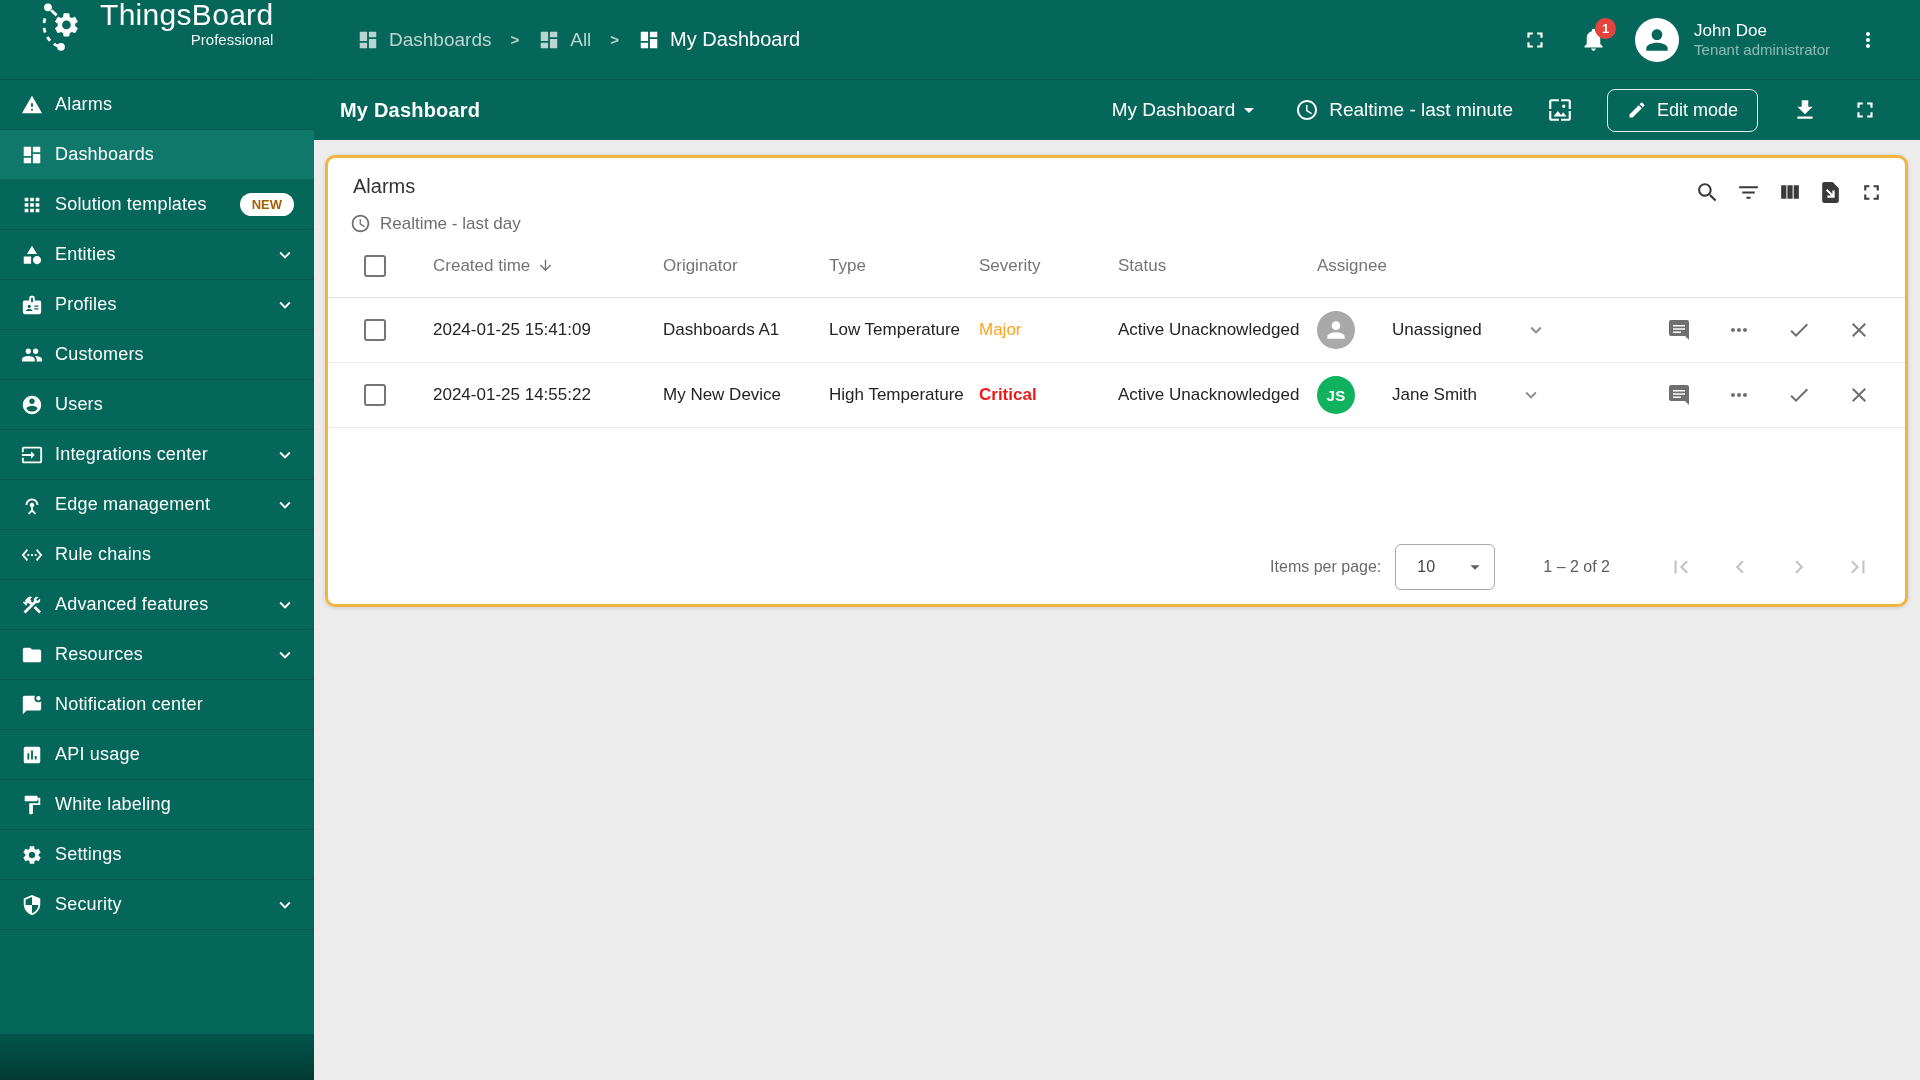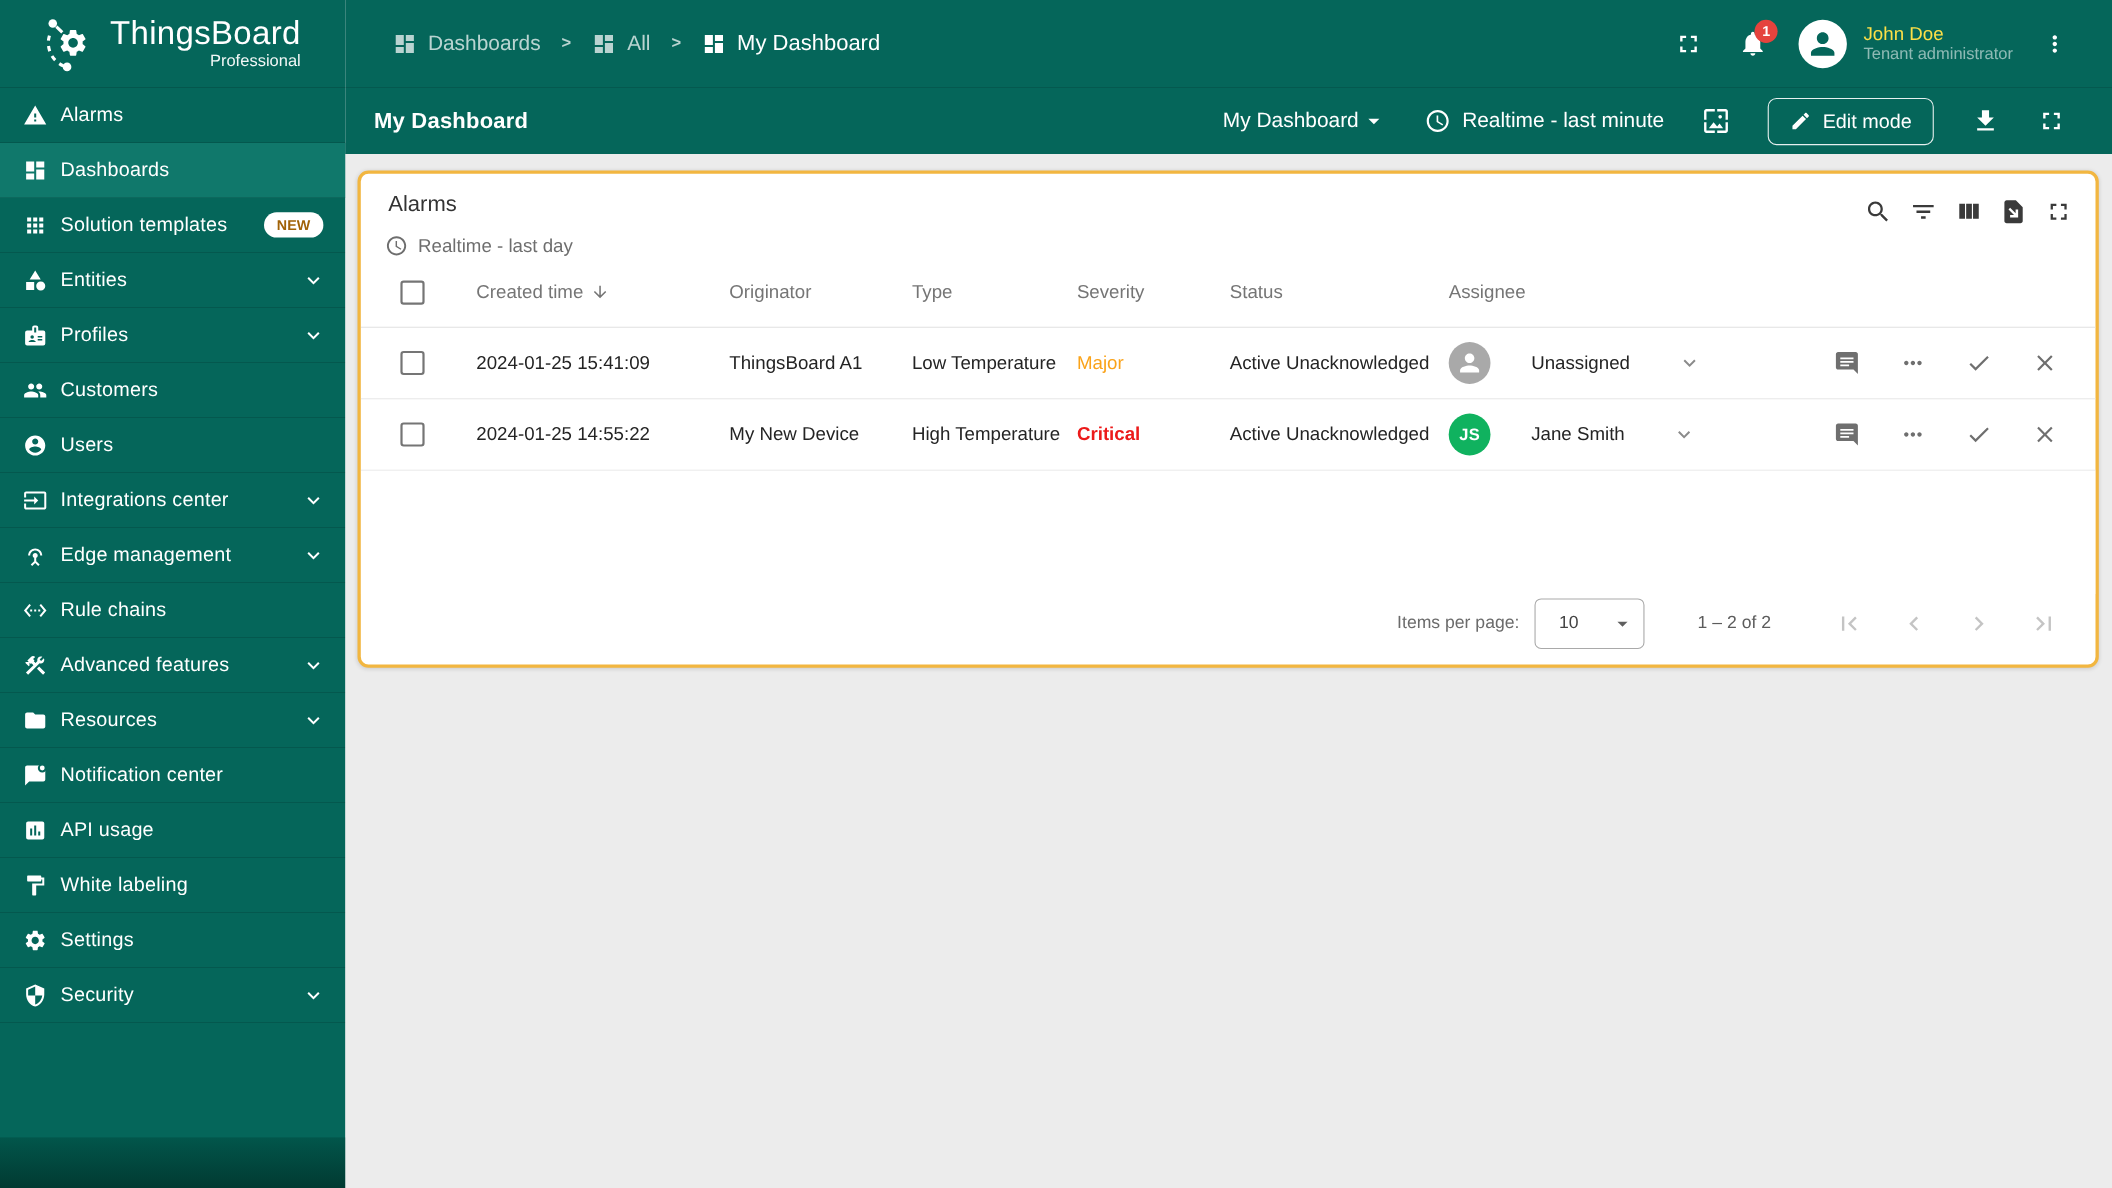--- a/index.html
+++ b/index.html
@@ -2,21 +2,21 @@
 <html><head>
 <meta charset="utf-8">
 <style>
   * { margin:0; padding:0; box-sizing:border-box; }
   html,body { width:1920px; height:1080px; overflow:hidden; }
   body { font-family:"Liberation Sans","DejaVu Sans",sans-serif; background:#ececec; display:flex; }
   svg { display:block; fill:currentColor; }
 
   
   .sidebar { width:314px; min-width:314px; height:1080px; background:#05665a; color:#fff; display:flex; flex-direction:column; }
-  .logo { height:80px; display:flex; align-items:center; padding-left:38px; border-bottom:1px solid rgba(0,0,0,0.14); }
+  .logo { height:80px; display:flex; align-items:flex-start; padding-left:38px; border-bottom:1px solid rgba(0,0,0,0.14); }
   .logo-icon { width:52px; height:52px; margin-right:10px; color:#fff; }
   .logo-text { display:flex; flex-direction:column; align-items:flex-end; }
   .logo-name { font-size:30px; font-weight:500; letter-spacing:.3px; line-height:30px; }
   .logo-edition { font-size:15px; color:rgba(255,255,255,0.95); margin-top:1px; }
   .nav-item { height:50px; display:flex; align-items:center; padding-left:21px; border-bottom:1px solid rgba(0,0,0,0.13); cursor:pointer; }
   .nav-item.active { background:#10786b; }
   .nav-icon { width:22px; height:22px; margin-right:12px; color:#fff; flex:none; }
   .nav-label { font-size:18px; font-weight:500; letter-spacing:.2px; }
   .nav-badge { margin-left:auto; margin-right:20px; background:#fff; color:#a16207; font-size:13px; font-weight:700; padding:4px 12px; border-radius:14px; }
   .nav-chevron { margin-left:auto; margin-right:18px; width:22px; height:22px; color:#fff; }
@@ -34,21 +34,21 @@
   .crumb.muted { color:rgba(255,255,255,0.72); }
   .crumb.muted .c-label { font-size:19px; }
   .crumb.current .c-label { font-size:20px; color:#fff; }
   .crumb-sep { margin:0 19px; font-size:15px; font-weight:700; color:rgba(255,255,255,0.72); }
   .topbar-right { margin-left:auto; display:flex; align-items:center; }
   .tb-icon-btn { color:#fff; cursor:pointer; }
   .bell-wrap { position:relative; margin-left:32px; cursor:pointer; }
   .bell-badge { position:absolute; top:-8px; right:-9px; min-width:21px; height:21px; border-radius:11px; background:#e5433d; color:#fff; font-size:13px; font-weight:700; display:flex; align-items:center; justify-content:center; }
   .avatar { width:44px; height:44px; border-radius:50%; background:#fff; color:#05665a; display:flex; align-items:center; justify-content:center; margin-left:28px; cursor:pointer; }
   .user-block { margin-left:15px; line-height:1.25; }
-  .user-name { font-size:17px; color:#fde047; }
+  .user-name { font-size:17px; color:#ffffff; }
   .user-role { font-size:15px; color:rgba(255,255,255,0.55); }
   .more-btn { margin-left:26px; color:#fff; cursor:pointer; }
 
   
   .toolbar { height:60px; background:#05665a; color:#fff; display:flex; align-items:center; padding:0 42px 0 26px; }
   .page-title { font-size:20px; font-weight:700; letter-spacing:.2px; }
   .toolbar-right { margin-left:auto; display:flex; align-items:center; gap:34px; }
   .state-btn { display:flex; align-items:center; gap:2px; cursor:pointer; }
   .state-btn .label { font-size:19px; }
   .timewindow-btn { display:flex; align-items:center; gap:10px; cursor:pointer; }
@@ -400,21 +400,21 @@
           </span>
         <span class="th">
             <span>Assignee</span>
           </span>
         <span></span>
       </div>
 
       <div class="grid-row trow">
         <span class="checkbox"></span>
         <span>2024-01-25 15:41:09</span>
-        <span>ThingsBoard A1</span>
+        <span>Dashboards A1</span>
         <span>Low Temperature</span>
         <span class="sev-major">Major</span>
         <span>Active Unacknowledged</span>
         <span class="assignee-cell">
           <span class="assignee-avatar unassigned">
             <svg width="26" height="26" viewBox="0 0 24 24">
                 <path d="M12 12c2.21 0 4-1.79 4-4s-1.79-4-4-4-4 1.79-4 4 1.79 4 4 4zm0 2c-2.67 0-8 1.34-8 4v2h16v-2c0-2.66-5.33-4-8-4z"></path>
               </svg>
           </span>
           <span class="assignee-name">Unassigned</span>

